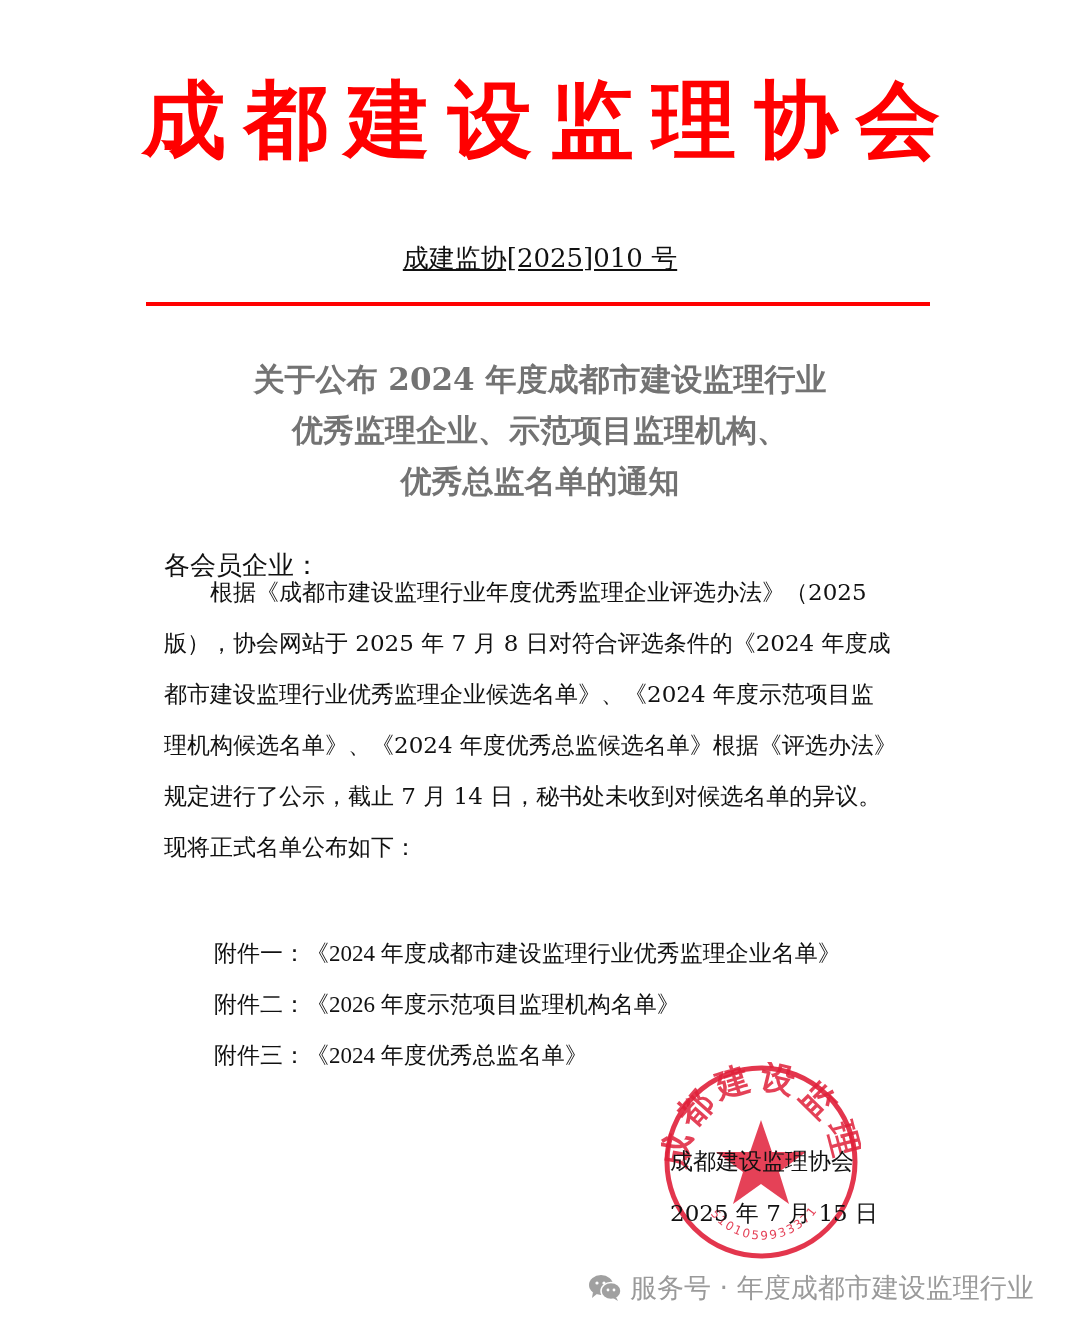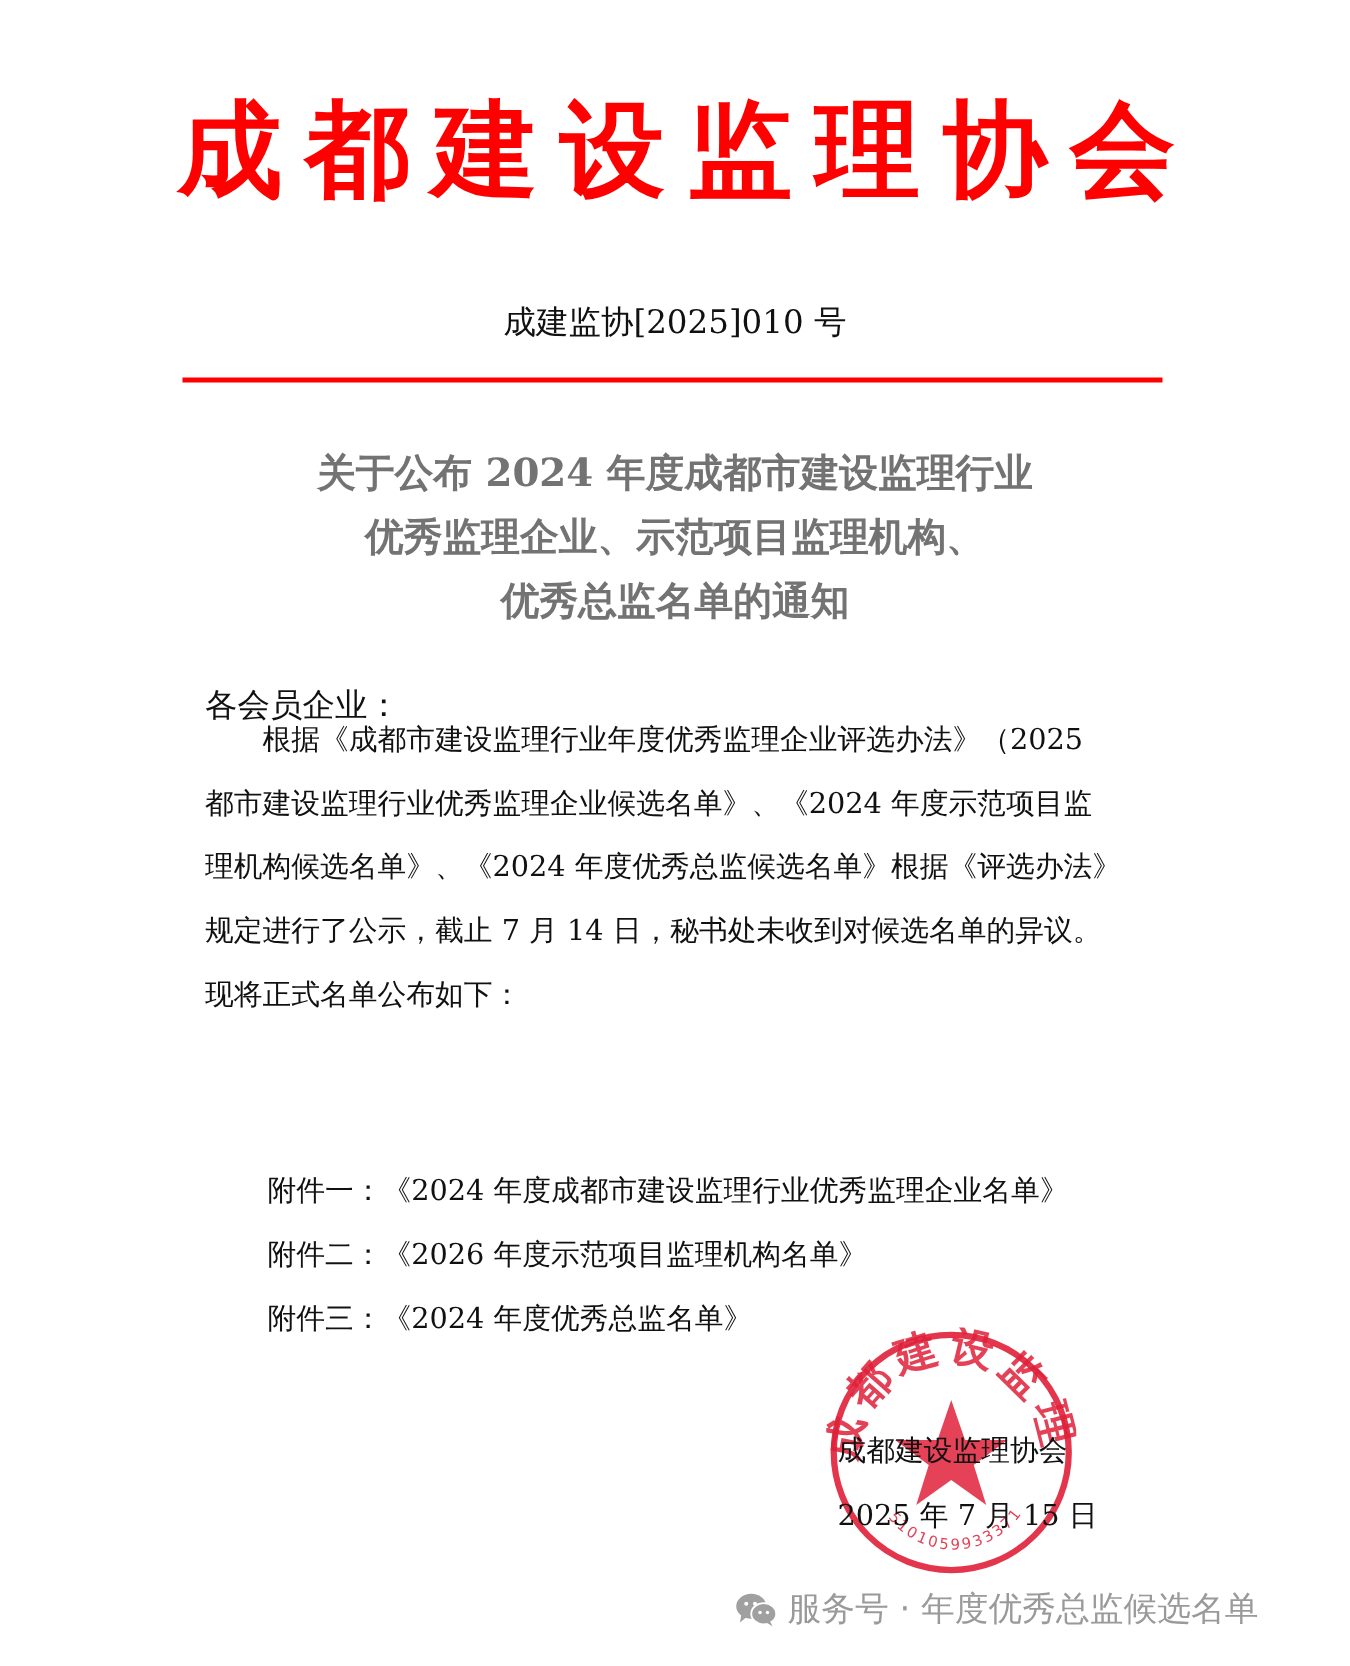--- a/index.html
+++ b/index.html
@@ -31,20 +31,21 @@
     }
     .doc-number {
       position: absolute;
       left: 0;
       top: 238px;
       width: 1080px;
       text-align: center;
       font-size: 26px;
       line-height: 40px;
       color: #111;
+      text-decoration: underline;
     }
     .red-rule {
       position: absolute;
       left: 146px;
       top: 302px;
       width: 784px;
       height: 4px;
       background: #ff0000;
     }
     .title {
@@ -74,20 +75,21 @@
       font-size: 23px;
       line-height: 51px;
     }
     .body-para div { white-space: nowrap; }
     .attachments {
       position: absolute;
       left: 214px;
       top: 928px;
       font-size: 23px;
       line-height: 51px;
+      font-family: Liberation Serif, serif;
     }
     .attachments div { white-space: nowrap; }
     .stamp {
       position: absolute;
       left: 661px;
       top: 1062px;
       width: 200px;
       height: 200px;
     }
     .signature {
@@ -129,20 +131,21 @@
 <div class="title">
   <div>关于公布 2024 年度成都市建设监理行业</div>
   <div>优秀监理企业、示范项目监理机构、</div>
   <div>优秀总监名单的通知</div>
 </div>
 
 <div class="salutation">各会员企业：</div>
 
 <div class="body-para">
   <div>　　根据《成都市建设监理行业年度优秀监理企业评选办法》（2025</div>
+  <div>版），协会网站于 2025 年 7 月 8 日对符合评选条件的《2024 年度成</div>
   <div>都市建设监理行业优秀监理企业候选名单》、《2024 年度示范项目监</div>
   <div>理机构候选名单》、《2024 年度优秀总监候选名单》根据《评选办法》</div>
   <div>规定进行了公示，截止 7 月 14 日，秘书处未收到对候选名单的异议。</div>
   <div>现将正式名单公布如下：</div>
 </div>
 
 <div class="attachments">
   <div>附件一：《2024 年度成都市建设监理行业优秀监理企业名单》</div>
   <div>附件二：《2026 年度示范项目监理机构名单》</div>
   <div>附件三：《2024 年度优秀总监名单》</div>
@@ -172,14 +175,14 @@
   <svg class="wm-icon" viewBox="0 0 34 28" xmlns="http://www.w3.org/2000/svg">
     <ellipse cx="13" cy="11" rx="12" ry="10" fill="#a0a0a0"></ellipse>
     <polygon points="5,18 4,24 10,19" fill="#a0a0a0"></polygon>
     <ellipse cx="23" cy="17" rx="10" ry="8.5" fill="#a0a0a0" stroke="#ffffff" stroke-width="1.5"></ellipse>
     <polygon points="28,23 30,27 25,24" fill="#a0a0a0"></polygon>
     <circle cx="9" cy="9" r="1.6" fill="#ffffff"></circle>
     <circle cx="16" cy="9" r="1.6" fill="#ffffff"></circle>
     <circle cx="20" cy="16" r="1.4" fill="#ffffff"></circle>
     <circle cx="26" cy="16" r="1.4" fill="#ffffff"></circle>
   </svg>
-  <span>服务号 · 年度优秀总监候选名单</span>
+  <span>服务号 · 年度成都市建设监理行业</span>
 </div>
 
 </body></html>

